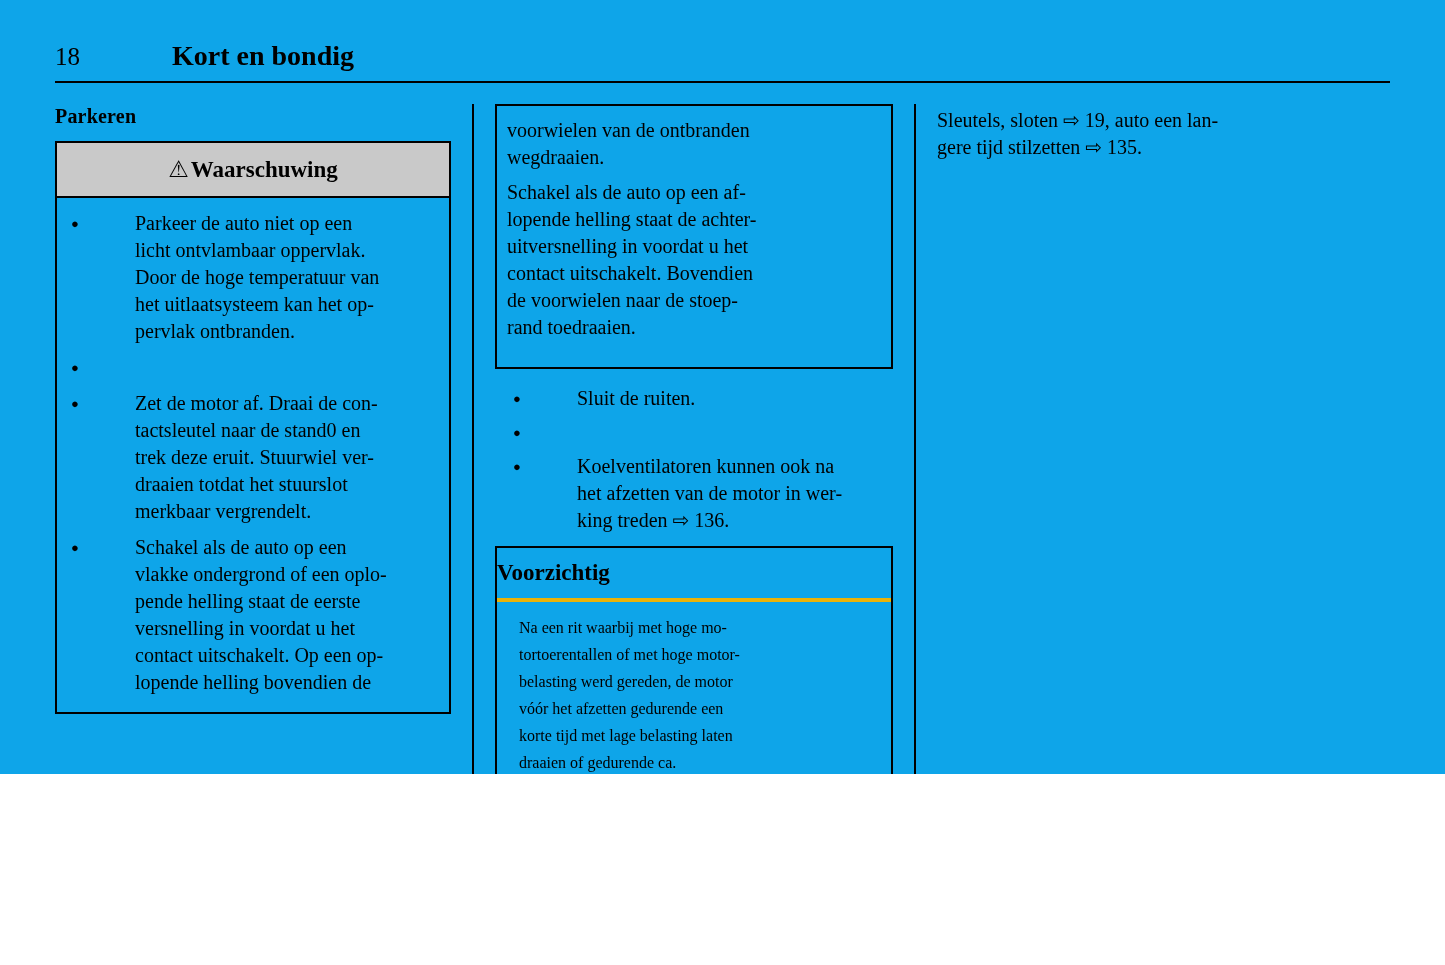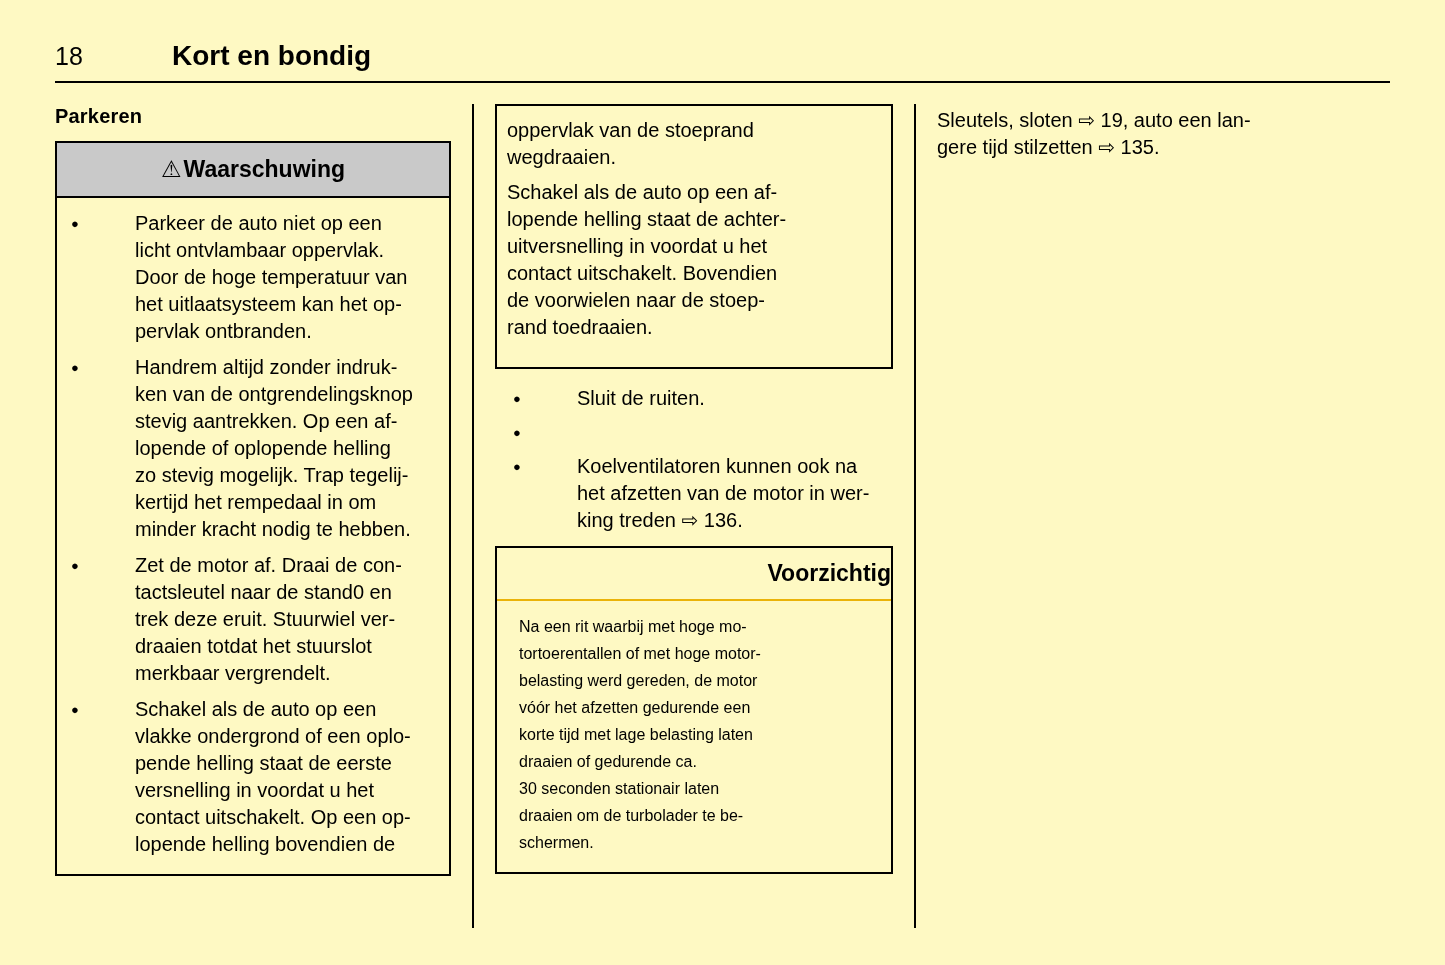--- a/index.html
+++ b/index.html
@@ -1,21 +1,21 @@
 <!DOCTYPE html>
 <html><head>
 <meta charset="utf-8">
 <style>
   * { margin:0; padding:0; box-sizing:border-box; }
   html,body { background:#fff; }
   .page {
-    width:1445px; height:965px;
+    width:1445px; height:774px;
     padding:40px 55px 0;
-    background:#fef9c3; color:#000;
-    font-family:Liberation Sans, sans-serif;
+    background:#0ea5e9; color:#000;
+    font-family:Liberation Serif, serif;
     overflow:hidden;
   }
   .header { display:flex; align-items:baseline; border-bottom:2px solid #000; padding-bottom:9px; }
   .page-num { font-size:25px; width:117px; flex:none; }
   .chapter  { font-size:28px; font-weight:bold; }
 
   .cols { display:flex; margin-top:21px; }
   .col1 { width:396px; flex:none; }
   .col2 { width:398px; flex:none; }
   .col3 { flex:1; padding-top:3px; }
@@ -52,21 +52,21 @@
   .fob::after {
     content:""; position:absolute; left:50%; top:3px; transform:translateX(-50%);
     width:4px; height:4px; border-radius:50%; background:#000;
   }
   .fob::before {
     content:""; position:absolute; left:50%; bottom:2.5px; transform:translateX(-50%);
     width:6px; height:3px; background:#000;
   }
 
   .vbox { border:2px solid #000; margin-top:12px; }
-  .vbox-header { text-align:right; font-size:23px; font-weight:bold; padding:12px 0; border-bottom:2px solid #eab308; }
+  .vbox-header { text-align:left; font-size:23px; font-weight:bold; padding:12px 0; border-bottom:4px solid #eab308; }
   .vbox-body { padding:12px 22px 16px; font-size:16px; line-height:27px; white-space:pre-line; }
 
   .xref { font-size:20px; line-height:27px; white-space:pre-line; }
 </style>
 </head>
 <body>
 
 <div class="page">
 
   <div class="header">
@@ -88,27 +88,20 @@
             <li>
               <span class="dot">●</span>
               <span class="btext">Parkeer de auto niet op een
 licht ontvlambaar oppervlak.
 Door de hoge temperatuur van
 het uitlaatsysteem kan het op-
 pervlak ontbranden.</span>
             </li>
             <li>
               <span class="dot">●</span>
-              <span class="btext">Handrem altijd zonder indruk-
-ken van de ontgrendelingsknop
-stevig aantrekken. Op een af-
-lopende of oplopende helling
-zo stevig mogelijk. Trap tegelij-
-kertijd het rempedaal in om
-minder kracht nodig te hebben.</span>
             </li>
             <li>
               <span class="dot">●</span>
               <span class="btext">Zet de motor af. Draai de con-
 tactsleutel naar de stand0 en
 trek deze eruit. Stuurwiel ver-
 draaien totdat het stuurslot
 merkbaar vergrendelt.</span>
             </li>
             <li>
@@ -123,21 +116,21 @@
           </ul>
         </div>
       </div>
     </div>
 
     <div class="vrule"></div>
 
     <div class="col2">
 
       <div class="cbox">
-        <div class="para">oppervlak van de stoeprand
+        <div class="para">voorwielen van de ontbranden
 wegdraaien.</div>
         <div class="para">Schakel als de auto op een af-
 lopende helling staat de achter-
 uitversnelling in voordat u het
 contact uitschakelt. Bovendien
 de voorwielen naar de stoep-
 rand toedraaien.</div>
       </div>
 
       <ul class="blist2">

